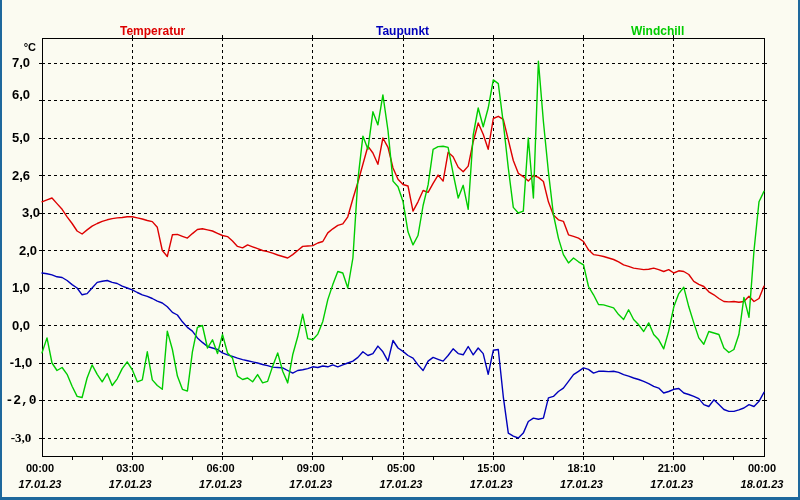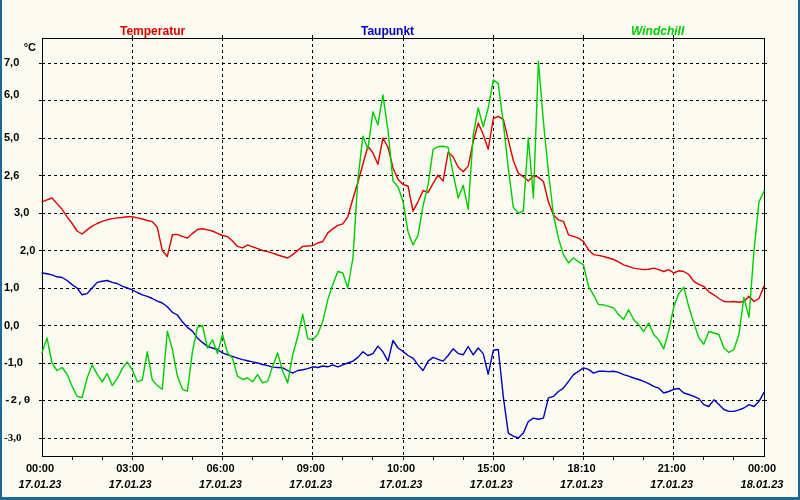--- a/index.html
+++ b/index.html
@@ -11,35 +11,35 @@
     font-family:"Liberation Sans",sans-serif;
   }
   .titlebar{
     position:absolute;left:-2px;top:0;width:800px;height:17px;
     background:#1e689c;
     background-image:repeating-linear-gradient(135deg,rgba(255,255,255,0.06) 0 2px,rgba(0,0,0,0.03) 2px 4px);
     color:#ffffff;font-size:11px;font-weight:bold;line-height:17px;text-align:center;
   }
   .legend-item{position:absolute;top:24px;font-size:12px;font-weight:bold;white-space:nowrap;}
   .unit-label{position:absolute;top:41px;width:36px;text-align:right;font-size:11px;font-weight:bold;color:#000;}
-  .ylab{position:absolute;width:34px;text-align:left;font-size:11px;font-weight:bold;color:#000;line-height:13px;}
+  .ylab{position:absolute;width:34px;text-align:center;font-size:13px;font-weight:bold;color:#000;line-height:13px;}
   .xtime,.xdate{position:absolute;font-size:11px;font-weight:bold;color:#000;transform:translateX(-50%);white-space:nowrap;line-height:13px;}
   .xtime{top:462px;}
   .xdate{top:478px;font-style:italic;}
   svg{position:absolute;left:37px;top:35px;}
 </style>
 </head>
 <body>
 
 <div class="window">
 
   <div id="legend">
       <span class="legend-item" style="left: 118px; color: rgb(221, 0, 0);">Temperatur</span>
-      <span class="legend-item" style="left: 359px; color: rgb(0, 0, 187);">Taupunkt</span>
-      <span class="legend-item" style="left: 629px; color: rgb(0, 204, 0); font-style: italic;">Windchill</span>
+      <span class="legend-item" style="left: 374px; color: rgb(0, 0, 187);">Taupunkt</span>
+      <span class="legend-item" style="left: 629px; color: rgb(0, 204, 0);">Windchill</span>
     </div>
 
   <div class="unit-label" style="right:762px;">°C</div>
 
   <svg id="chart-svg" width="730" height="430" viewBox="0 0 730 430">
       <line x1="3" y1="28" x2="725" y2="28" stroke="#000" stroke-width="1" stroke-dasharray="3 3" shape-rendering="crispEdges"></line>
       <line x1="0" y1="28" x2="3" y2="28" stroke="#000" stroke-width="1" shape-rendering="crispEdges"></line>
       <line x1="725" y1="28" x2="728" y2="28" stroke="#000" stroke-width="1" shape-rendering="crispEdges"></line>
       <line x1="3" y1="65.5" x2="725" y2="65.5" stroke="#000" stroke-width="1" stroke-dasharray="3 3" shape-rendering="crispEdges"></line>
       <line x1="0" y1="65.5" x2="3" y2="65.5" stroke="#000" stroke-width="1" shape-rendering="crispEdges"></line>
@@ -113,37 +113,37 @@
       <polyline points="3.0,238.0 8.0,238.8 13.0,239.9 18.0,241.8 23.1,242.5 28.1,245.5 33.1,249.6 38.1,253.0 43.1,259.8 48.1,258.6 53.1,253.0 58.2,247.4 63.2,246.3 68.2,245.5 73.2,247.4 78.2,248.5 83.2,251.1 88.2,253.0 93.3,254.9 98.3,257.5 103.3,259.8 108.3,261.3 113.3,263.5 118.3,266.1 123.3,268.0 128.3,271.8 133.4,277.4 138.4,280.0 143.4,286.8 148.4,292.4 153.4,296.1 158.4,302.9 163.4,307.4 168.5,311.5 173.5,313.0 178.5,314.5 183.5,317.9 188.5,319.8 193.5,321.3 198.5,323.1 203.6,324.6 208.6,325.8 213.6,326.9 218.6,328.0 223.6,329.5 228.6,330.6 233.6,332.1 238.7,332.5 243.7,332.9 248.7,335.5 253.7,338.1 258.7,335.5 263.7,334.8 268.7,333.6 273.8,331.8 278.8,332.5 283.8,331.0 288.8,331.8 293.8,329.9 298.8,331.8 303.8,329.9 308.8,328.0 313.9,326.1 318.9,322.4 323.9,316.8 328.9,320.5 333.9,318.6 338.9,311.1 343.9,316.8 349.0,326.1 354.0,305.5 359.0,313.0 364.0,316.4 369.0,320.5 374.0,323.1 379.0,329.9 384.1,335.5 389.1,326.1 394.1,322.4 399.1,324.3 404.1,326.1 409.1,320.5 414.1,313.8 419.2,318.6 424.2,319.8 429.2,311.5 434.2,319.8 439.2,313.0 444.2,318.6 449.2,339.3 454.3,315.3 459.3,314.5 464.3,361.8 469.3,398.1 474.3,401.1 479.3,403.0 484.3,398.1 489.3,386.5 494.4,383.1 499.4,384.3 504.4,383.1 509.4,362.9 514.4,361.4 519.4,356.5 524.4,353.1 529.5,346.4 534.5,339.6 539.5,336.3 544.5,332.9 549.5,334.4 554.5,338.1 559.5,336.3 564.6,336.3 569.6,336.6 574.6,336.3 579.6,337.4 584.6,339.6 589.6,341.1 594.6,343.0 599.7,344.5 604.7,346.4 609.7,348.6 614.7,351.3 619.7,353.1 624.7,358.0 629.7,356.5 634.8,354.3 639.8,353.5 644.8,358.0 649.8,359.5 654.8,361.4 659.8,363.6 664.8,369.6 669.8,371.5 674.9,364.8 679.9,369.6 684.9,374.5 689.9,376.4 694.9,376.4 699.9,374.9 704.9,373.0 710.0,369.6 715.0,371.5 720.0,366.3 725.0,357.3" fill="none" stroke="#0000bb" stroke-width="1.4" stroke-linejoin="round" stroke-linecap="round"></polyline>
       <polyline points="3.0,317.9 8.0,302.9 13.0,328.0 18.0,335.5 23.1,332.5 28.1,339.3 33.1,351.3 38.1,361.4 43.1,362.5 48.1,343.0 53.1,329.9 58.2,339.3 63.2,346.8 68.2,338.5 73.2,350.5 78.2,343.8 83.2,333.6 88.2,326.9 93.3,334.8 98.3,346.8 103.3,344.9 108.3,316.8 113.3,344.9 118.3,350.5 123.3,354.3 128.3,296.1 133.4,314.5 138.4,341.1 143.4,354.3 148.4,356.1 153.4,316.8 158.4,292.4 163.4,290.5 168.5,313.0 173.5,304.8 178.5,318.6 183.5,299.5 188.5,317.9 193.5,323.1 198.5,341.1 203.6,344.5 208.6,343.0 213.6,346.8 218.6,339.6 223.6,347.9 228.6,346.4 233.6,331.4 238.7,317.9 243.7,336.3 248.7,347.9 253.7,319.8 258.7,301.8 263.7,279.3 268.7,303.6 273.8,304.8 278.8,299.1 283.8,286.4 288.8,264.6 293.8,249.6 298.8,236.5 303.8,238.0 308.8,253.0 313.9,223.0 318.9,144.3 323.9,101.1 328.9,114.3 333.9,76.8 338.9,89.9 343.9,59.9 349.0,95.5 354.0,146.1 359.0,151.8 364.0,166.4 369.0,196.8 374.0,209.9 379.0,200.5 384.1,170.5 389.1,149.9 394.1,114.3 399.1,111.6 404.1,111.2 409.1,112.4 414.1,138.3 419.2,163.0 424.2,150.3 429.2,174.3 434.2,100.0 439.2,73.0 444.2,91.8 449.2,73.0 454.3,44.9 459.3,48.6 464.3,88.0 469.3,133.0 474.3,172.4 479.3,178.0 484.3,176.1 489.3,103.0 494.4,163.0 499.4,26.1 504.4,86.5 509.4,136.8 514.4,179.5 519.4,203.1 524.4,219.6 529.5,227.9 534.5,223.0 539.5,226.8 544.5,229.8 549.5,251.5 554.5,259.8 559.5,269.5 564.6,269.9 569.6,271.4 574.6,272.9 579.6,279.6 584.6,284.5 589.6,274.8 594.6,284.5 599.7,289.8 604.7,296.5 609.7,287.9 614.7,299.5 619.7,304.8 624.7,313.8 629.7,296.1 634.8,271.8 639.8,258.6 644.8,252.3 649.8,271.8 654.8,287.9 659.8,302.9 664.8,309.3 669.8,296.5 674.9,298.0 679.9,299.5 684.9,313.0 689.9,317.5 694.9,314.5 699.9,299.5 704.9,262.4 710.0,282.3 715.0,215.5 720.0,166.8 725.0,156.3" fill="none" stroke="#00cc00" stroke-width="1.4" stroke-linejoin="round" stroke-linecap="round"></polyline>
     </svg>
 
   <div id="y-labels">
       <div class="ylab" style="left: 2px; top: 56px;">7,0</div>
       <div class="ylab" style="left: 2px; top: 88px;">6,0</div>
       <div class="ylab" style="left: 2px; top: 131px;">5,0</div>
       <div class="ylab" style="left: 2px; top: 168.5px;">2,6</div>
       <div class="ylab" style="left: 12px; top: 206px;">3,0</div>
-      <div class="ylab" style="left: 18px; top: 243.5px;">2,0</div>
+      <div class="ylab" style="left: 9px; top: 243.5px;">2,0</div>
       <div class="ylab" style="left: 2px; top: 281px;">1,0</div>
       <div class="ylab" style="left: 2px; top: 318.5px;">0,0</div>
       <div class="ylab" style="left: 2px; top: 356px;">-1,0</div>
       <div class="ylab" style="left: 2px; top: 393.5px; font-family: Liberation Mono, monospace;">-2,0</div>
       <div class="ylab" style="left: 2px; top: 431px; font-family: Liberation Serif, serif;">-3,0</div>
     </div>
   <div id="x-labels">
       <div class="xtime" style="left: 38px;">00:00</div>
       <div class="xdate" style="left: 38px;">17.01.23</div>
       <div class="xtime" style="left: 128.25px;">03:00</div>
       <div class="xdate" style="left: 128.25px;">17.01.23</div>
       <div class="xtime" style="left: 218.5px;">06:00</div>
       <div class="xdate" style="left: 218.5px;">17.01.23</div>
       <div class="xtime" style="left: 308.75px;">09:00</div>
       <div class="xdate" style="left: 308.75px;">17.01.23</div>
-      <div class="xtime" style="left: 399px;">10:00</div>
+      <div class="xtime" style="left: 399px;">05:00</div>
       <div class="xdate" style="left: 399px;">17.01.23</div>
       <div class="xtime" style="left: 489.25px;">15:00</div>
       <div class="xdate" style="left: 489.25px;">17.01.23</div>
       <div class="xtime" style="left: 579.5px;">18:10</div>
       <div class="xdate" style="left: 579.5px;">17.01.23</div>
       <div class="xtime" style="left: 669.75px;">21:00</div>
       <div class="xdate" style="left: 669.75px;">17.01.23</div>
       <div class="xtime" style="left: 760px;">00:00</div>
       <div class="xdate" style="left: 760px;">18.01.23</div>
     </div>

